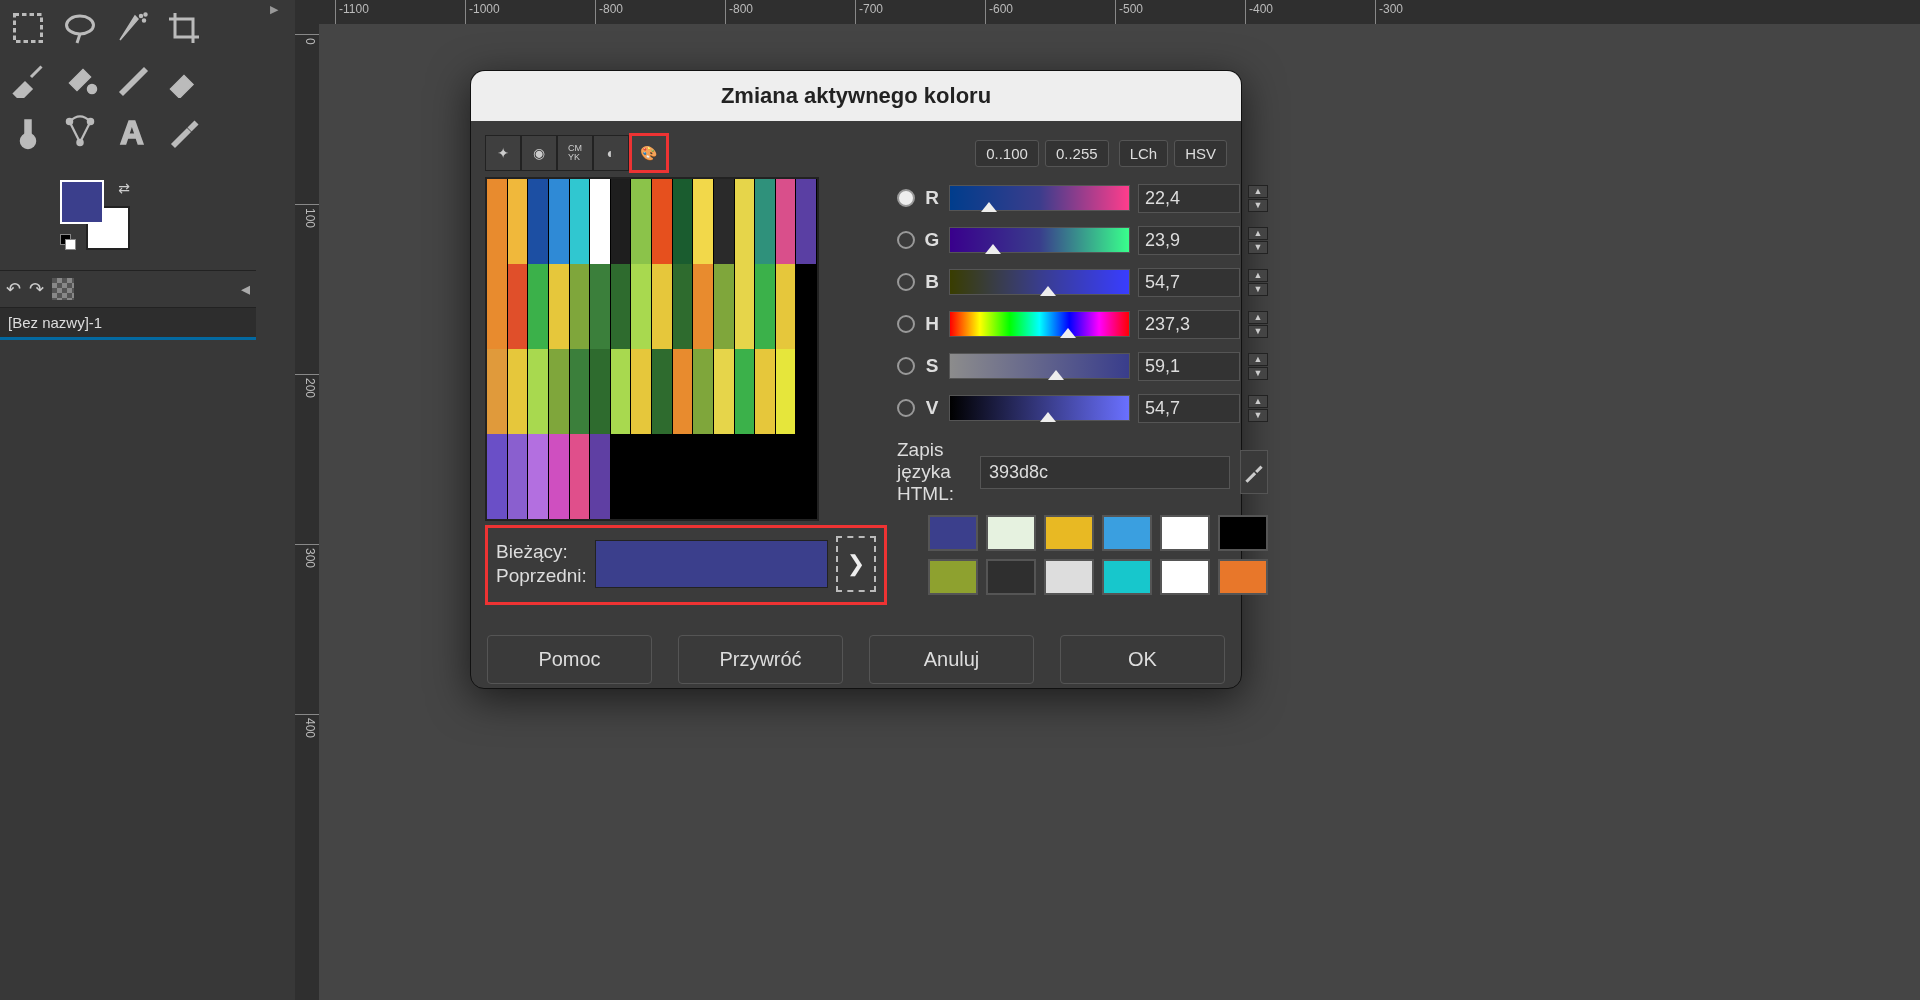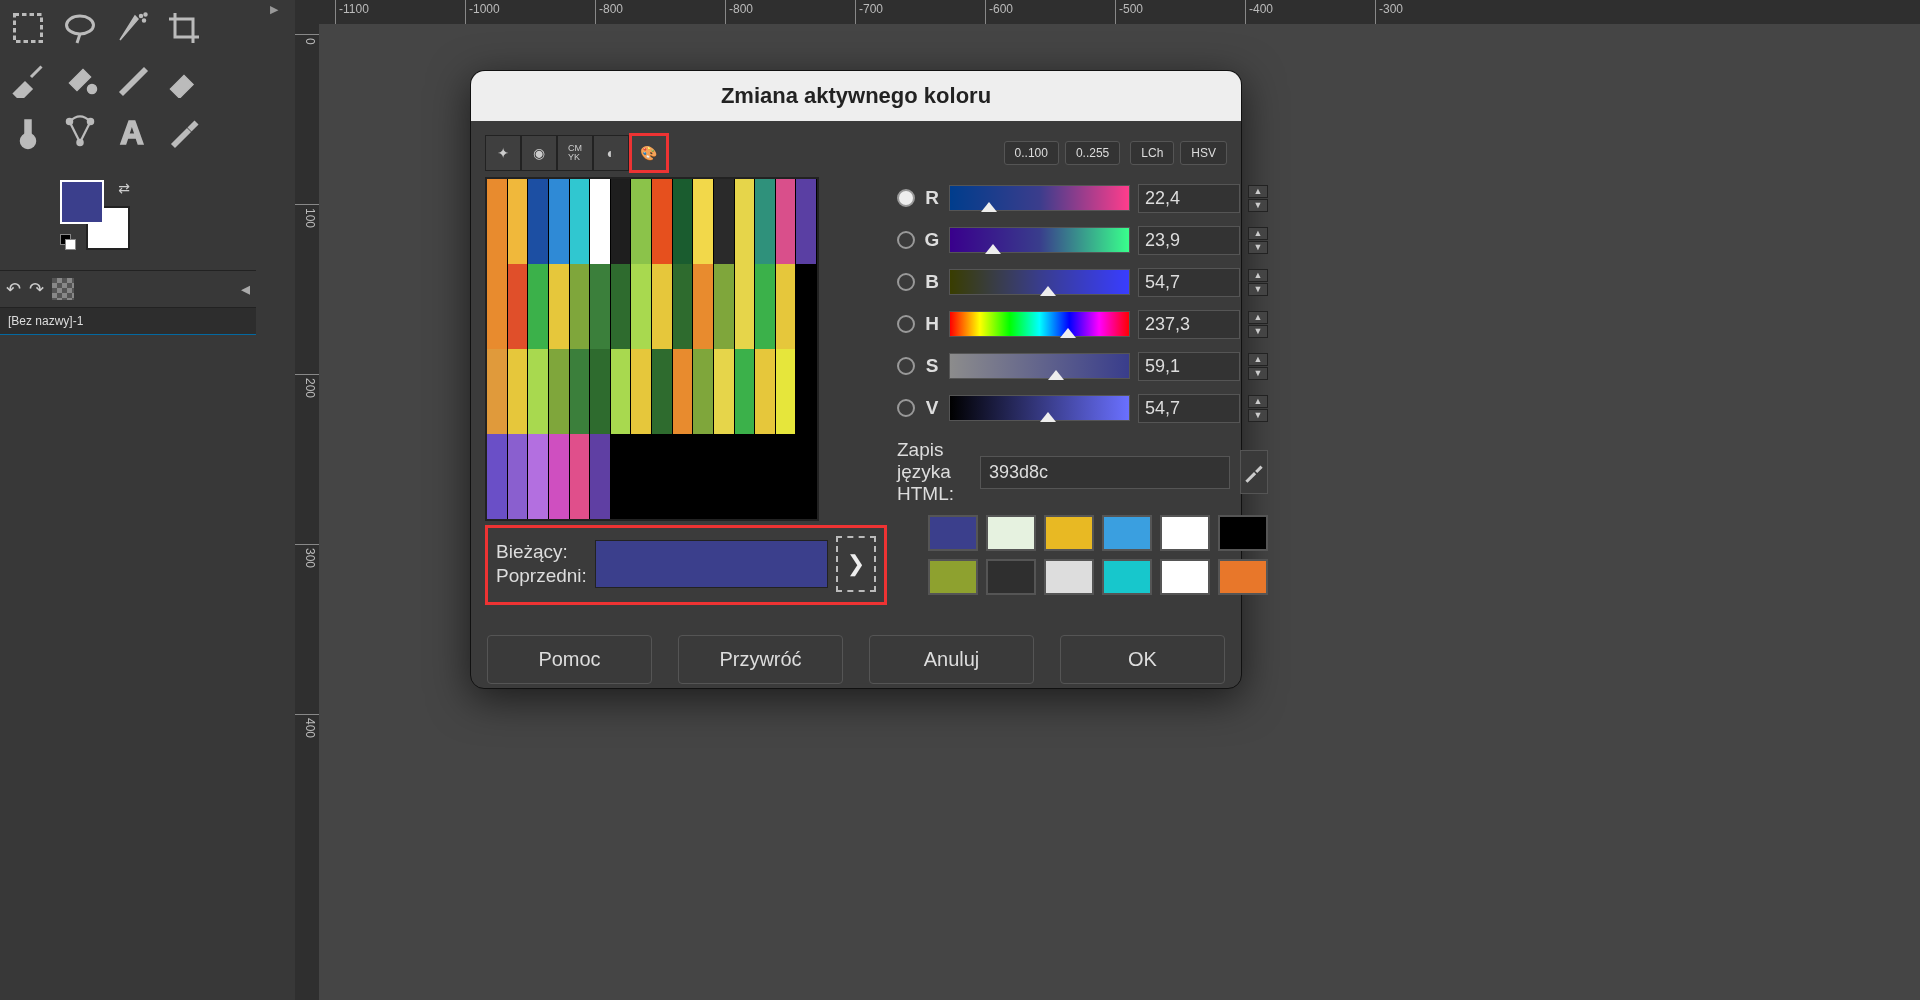--- a/index.html
+++ b/index.html
@@ -11,37 +11,37 @@
 .fgbg .fg{position:absolute;left:0;top:0;width:40px;height:40px;background:#3b3f8c;border:2px solid #fff}
 .fgbg .bg{position:absolute;right:0;bottom:0;width:40px;height:40px;background:#fff;border:2px solid #222}
 .fgbg .swap{position:absolute;right:0;top:0;font-size:14px;color:#ccc}
 .fgbg .mini{position:absolute;left:0;bottom:0;width:16px;height:16px}
 .fgbg .mini::before{content:"";position:absolute;left:0;top:0;width:9px;height:9px;background:#000;border:1px solid #888}
 .fgbg .mini::after{content:"";position:absolute;right:0;bottom:0;width:9px;height:9px;background:#fff;border:1px solid #888}
 .dock-row{display:flex;align-items:center;height:36px;margin-top:20px;border-top:1px solid #222;border-bottom:1px solid #222;padding:0 6px;gap:8px}
 .dock-row .sq{width:22px;height:22px;background:#777}
 .dock-row .sqch{background:repeating-conic-gradient(#888 0 25%,#555 0 50%) 0 0/10px 10px}
 .dock-arr{margin-left:auto;color:#aaa}
-.layers-tab{background:#2d2d2d;padding:6px 8px;border-bottom:1px solid #0369a1;font-size:12px}
+.layers-tab{background:#2d2d2d;padding:6px 8px;border-bottom:3px solid #0369a1;font-size:15px}
 .ruler-h{position:absolute;left:295px;top:0;right:0;height:24px;background:#2f2f2f;border-bottom:1px solid #111;font-size:11px;color:#bbb}
 .ruler-h .play{position:absolute;left:-25px;top:3px;color:#999}
 .ruler-h .tick{position:absolute;top:0;width:1px;height:24px;background:#888}
 .ruler-h .tlabel{position:absolute;top:2px;font-size:12px;color:#bbb;transform:translateX(4px)}
 .ruler-v{position:absolute;left:295px;top:24px;width:24px;bottom:0;background:#2f2f2f;border-right:1px solid #111;font-size:11px;color:#bbb}
 .ruler-v .tick{position:absolute;left:0;height:1px;width:24px;background:#888}
 .ruler-v .tlabel{position:absolute;right:2px;font-size:12px;color:#bbb;writing-mode:vertical-rl;transform:translateY(4px)}
 .canvas{position:absolute;left:319px;top:24px;right:0;bottom:0;background:#454545}
 .dialog{position:absolute;left:470px;top:70px;width:770px;background:#3b3b3b;border-radius:14px;box-shadow:0 10px 40px rgba(0,0,0,.6);border:1px solid #111}
 .dialog-title{background:#eee;color:#222;font-weight:700;font-size:22px;text-align:center;padding:12px;border-radius:14px 14px 0 0}
 .dialog-body{padding:14px}
 .mode-row{display:flex;align-items:center;gap:0;height:36px;margin-bottom:6px}
 .mode-tab{width:34px;height:34px;background:#3f3f3f;border:1px solid #222;display:flex;align-items:center;justify-content:center;color:#ccc;font-size:14px}
 .mode-tab.sel{border:3px solid #e33}
 .range-box{margin-left:auto;display:flex;gap:6px}
-.range-btn,.model-btn{background:#333;border:1px solid #555;color:#ddd;padding:4px 10px;font-size:12px;border-radius:3px}
+.range-btn,.model-btn{background:#333;border:1px solid #555;color:#ddd;padding:4px 10px;font-size:15px;border-radius:3px}
 .model-box{display:flex;gap:6px;margin-left:10px}
 .mid{display:flex;gap:10px}
 .palette{width:330px;height:340px;background:#000;border:2px solid #222;position:relative}
 .pal-grid{display:grid;grid-template-columns:repeat(16,1fr);grid-auto-rows:1fr;width:100%;height:100%}
 .pal-cell{border-right:1px solid #000}
 .sliders{flex:1}
 .srow{display:flex;align-items:center;height:42px;gap:8px}
 .srow .radio{width:14px;height:14px;border-radius:50%;border:2px solid #999;display:inline-block}
 .srow .radio.on{background:#eee}
 .srow .lab{width:18px;text-align:center;font-size:19px;font-weight:600}

